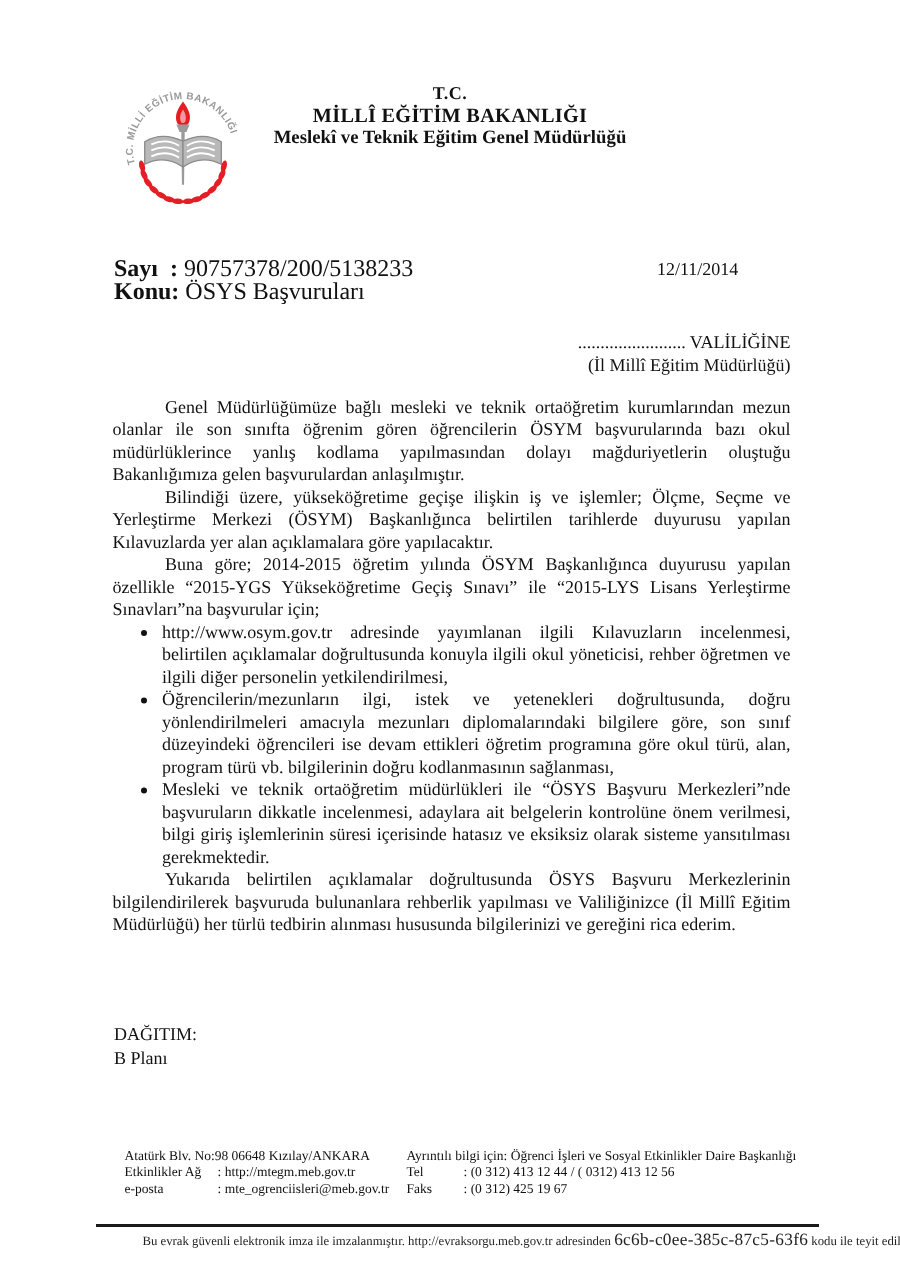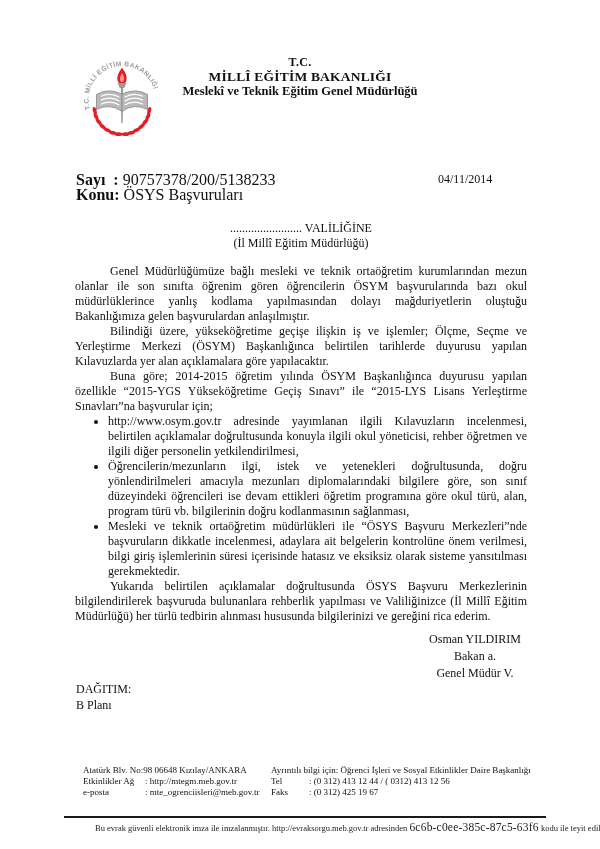--- a/index.html
+++ b/index.html
@@ -15,21 +15,21 @@
     font-weight:bold;line-height:14.5px;
   }
   .ht1{font-size:12px;letter-spacing:.3px;}
   .ht2{font-size:13.5px;letter-spacing:.2px;}
   .ht3{font-size:12.5px;}
   
   .meta{position:absolute;left:76px;top:172px;width:451px;font-size:16px;line-height:15px;}
   .meta .lbl{font-weight:bold;white-space:pre;}
   .date{position:absolute;left:438px;top:172px;font-size:12px;}
   
-  .recipient{position:absolute;left:75px;top:221px;width:452px;text-align:center;
+  .recipient{position:absolute;left:75px;top:221px;width:452px;text-align:right;
     font-size:12px;line-height:15px;}
   
   .body{position:absolute;left:75px;top:264px;width:452px;
     font-size:12px;line-height:15px;text-align:justify;}
   .body p{margin:0;text-indent:35px;}
   .body ul{margin:0;padding:0 0 0 33px;}
   .body li{margin:0;text-align:justify;}
   
   .signature{position:absolute;left:395px;top:631px;width:160px;text-align:center;
     font-size:12px;line-height:17px;}
@@ -93,44 +93,39 @@
   <div class="header-text">
     <div class="ht1">T.C.</div>
     <div class="ht2">MİLLÎ EĞİTİM BAKANLIĞI</div>
     <div class="ht3">Meslekî ve Teknik Eğitim Genel Müdürlüğü</div>
   </div>
 
   <div class="meta">
     <div><span class="lbl">Sayı  :</span><span> 90757378/200/5138233</span></div>
     <div><span class="lbl">Konu:</span><span> ÖSYS Başvuruları</span></div>
   </div>
-  <div class="date">04/11/2014</div>
+  <div class="date">12/11/2014</div>
 
   <div class="recipient">
     <div>........................ VALİLİĞİNE</div>
     <div>(İl Millî Eğitim Müdürlüğü)</div>
   </div>
 
   <div class="body">
     <p>Genel Müdürlüğümüze bağlı mesleki ve teknik ortaöğretim kurumlarından mezun olanlar ile son sınıfta öğrenim gören öğrencilerin ÖSYM başvurularında bazı okul müdürlüklerince yanlış kodlama yapılmasından dolayı mağduriyetlerin oluştuğu Bakanlığımıza gelen başvurulardan anlaşılmıştır.</p>
     <p>Bilindiği üzere, yükseköğretime geçişe ilişkin iş ve işlemler; Ölçme, Seçme ve Yerleştirme Merkezi (ÖSYM) Başkanlığınca belirtilen tarihlerde duyurusu yapılan Kılavuzlarda yer alan açıklamalara göre yapılacaktır.</p>
     <p>Buna göre; 2014-2015 öğretim yılında ÖSYM Başkanlığınca duyurusu yapılan özellikle “2015-YGS Yükseköğretime Geçiş Sınavı” ile “2015-LYS Lisans Yerleştirme Sınavları”na başvurular için;</p>
     <ul>
       <li>http://www.osym.gov.tr adresinde yayımlanan ilgili Kılavuzların incelenmesi, belirtilen açıklamalar doğrultusunda konuyla ilgili okul yöneticisi, rehber öğretmen ve ilgili diğer personelin yetkilendirilmesi,</li>
       <li>Öğrencilerin/mezunların ilgi, istek ve yetenekleri doğrultusunda, doğru yönlendirilmeleri amacıyla mezunları diplomalarındaki bilgilere göre, son sınıf düzeyindeki öğrencileri ise devam ettikleri öğretim programına göre okul türü, alan, program türü vb. bilgilerinin doğru kodlanmasının sağlanması,</li>
       <li>Mesleki ve teknik ortaöğretim müdürlükleri ile “ÖSYS Başvuru Merkezleri”nde başvuruların dikkatle incelenmesi, adaylara ait belgelerin kontrolüne önem verilmesi, bilgi giriş işlemlerinin süresi içerisinde hatasız ve eksiksiz olarak sisteme yansıtılması gerekmektedir.</li>
     </ul>
     <p>Yukarıda belirtilen açıklamalar doğrultusunda ÖSYS Başvuru Merkezlerinin bilgilendirilerek başvuruda bulunanlara rehberlik yapılması ve Valiliğinizce (İl Millî Eğitim Müdürlüğü) her türlü tedbirin alınması hususunda bilgilerinizi ve gereğini rica ederim.</p>
   </div>
 
-  <div class="signature">
-    <div>Osman YILDIRIM</div>
-    <div>Bakan a.</div>
-    <div>Genel Müdür V.</div>
-  </div>
 
   <div class="distribution">
     <div>DAĞITIM:</div>
     <div>B Planı</div>
   </div>
 
   <div class="footer">
     <div class="f-left">
       <div>Atatürk Blv.  No:98  06648 Kızılay/ANKARA</div>
       <div><span class="f-lbl">Etkinlikler Ağ</span><span>: http://mtegm.meb.gov.tr</span></div>

